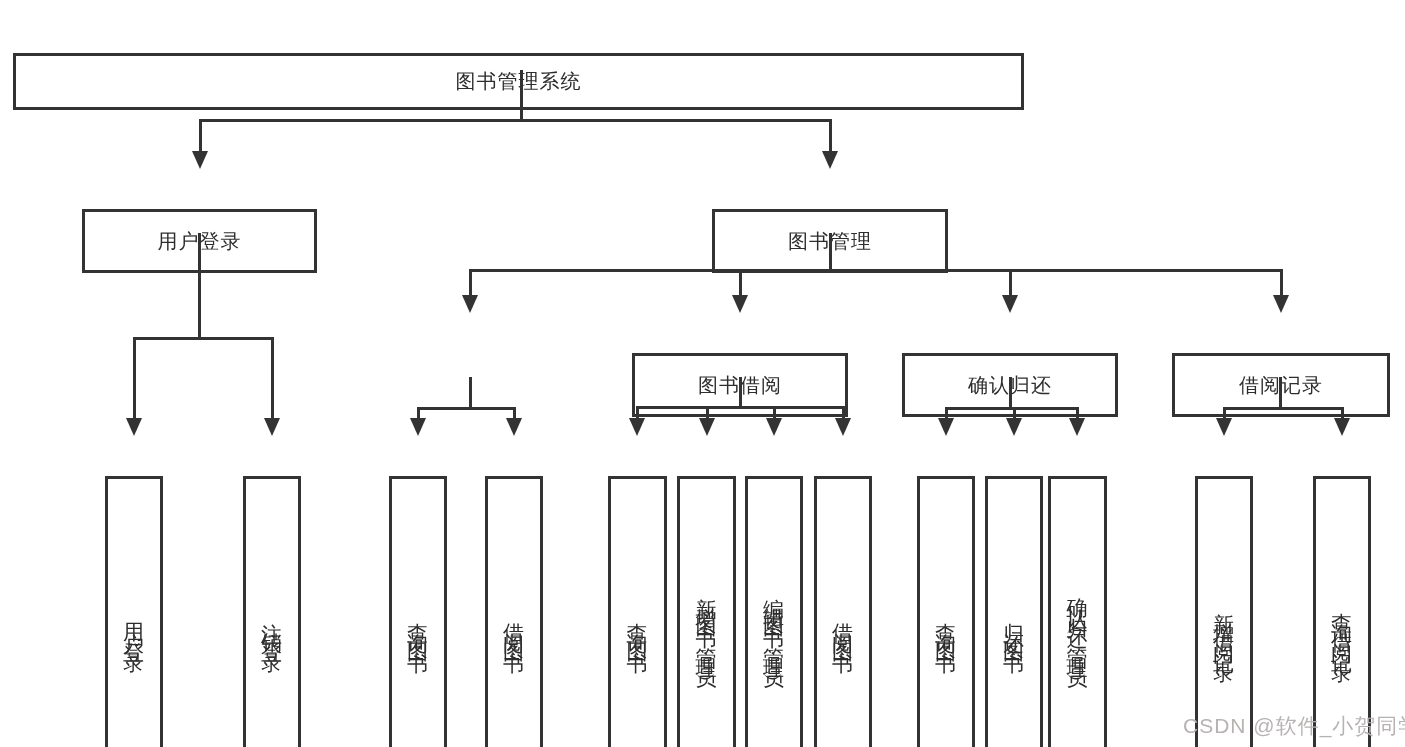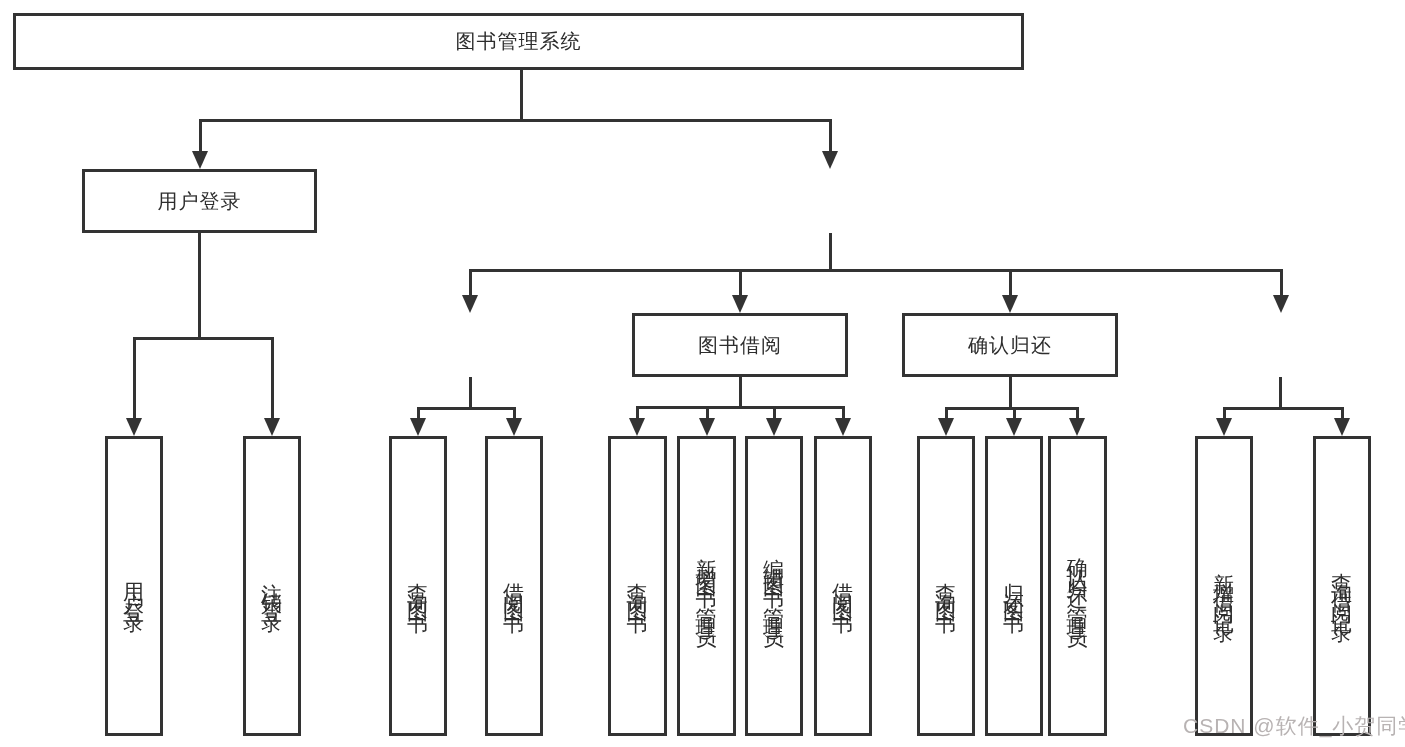--- a/index.html
+++ b/index.html
@@ -17,20 +17,21 @@
   }
   .box{
     position:absolute;
     box-sizing:border-box;
     border:3px solid var(--line);
     background:#ffffff;
     display:flex;align-items:center;justify-content:center;
     color:var(--text);
     font-size:20px;
     letter-spacing:1px;
+    margin-top:40px;
   }
   .vbox span{
     writing-mode:vertical-rl;
     text-orientation:mixed;
     font-size:21px;
     letter-spacing:10px;
     line-height:1;
   }
   .vl{position:absolute;width:3px;background:var(--line);}
   .hl{position:absolute;height:3px;background:var(--line);}
@@ -62,20 +63,23 @@
   <div class="vl" style="left:520px;top:70px;height:50px;"></div>
   <div class="hl" style="left:199px;top:119px;width:633px;"></div>
   <div class="vl" style="left:199px;top:119px;height:34px;"></div>
   <div class="ah" style="left:192px;top:151px;"></div>
   <div class="vl" style="left:829px;top:119px;height:34px;"></div>
   <div class="ah" style="left:822px;top:151px;"></div>
 
   <div class="box" style="left:82px;top:169px;width:235px;height:64px;">
     <span>用户登录</span>
   </div>
+  <div class="box" style="left:712px;top:169px;width:236px;height:64px;">
+    <span>图书管理</span>
+  </div>
 
   <div class="vl" style="left:198px;top:233px;height:105px;"></div>
   <div class="hl" style="left:133px;top:337px;width:140px;"></div>
   <div class="vl" style="left:133px;top:337px;height:81px;"></div>
   <div class="ah" style="left:126px;top:418px;"></div>
   <div class="vl" style="left:271px;top:337px;height:81px;"></div>
   <div class="ah" style="left:264px;top:418px;"></div>
 
   <div class="vl" style="left:829px;top:233px;height:38px;"></div>
   <div class="hl" style="left:469px;top:269px;width:813px;"></div>
@@ -86,20 +90,23 @@
   <div class="vl" style="left:1009px;top:269px;height:28px;"></div>
   <div class="ah" style="left:1002px;top:295px;"></div>
   <div class="vl" style="left:1280px;top:269px;height:28px;"></div>
   <div class="ah" style="left:1273px;top:295px;"></div>
 
   <div class="box" style="left:632px;top:313px;width:216px;height:64px;">
     <span>图书借阅</span>
   </div>
   <div class="box" style="left:902px;top:313px;width:216px;height:64px;">
     <span>确认归还</span>
+  </div>
+  <div class="box" style="left:1172px;top:313px;width:218px;height:64px;">
+    <span>借阅记录</span>
   </div>
 
   <div class="vl" style="left:469px;top:377px;height:32px;"></div>
   <div class="hl" style="left:417px;top:407px;width:99px;"></div>
   <div class="vl" style="left:417px;top:407px;height:13px;"></div>
   <div class="ah" style="left:410px;top:418px;"></div>
   <div class="vl" style="left:513px;top:407px;height:13px;"></div>
   <div class="ah" style="left:506px;top:418px;"></div>
 
   <div class="vl" style="left:739px;top:377px;height:31px;"></div>

